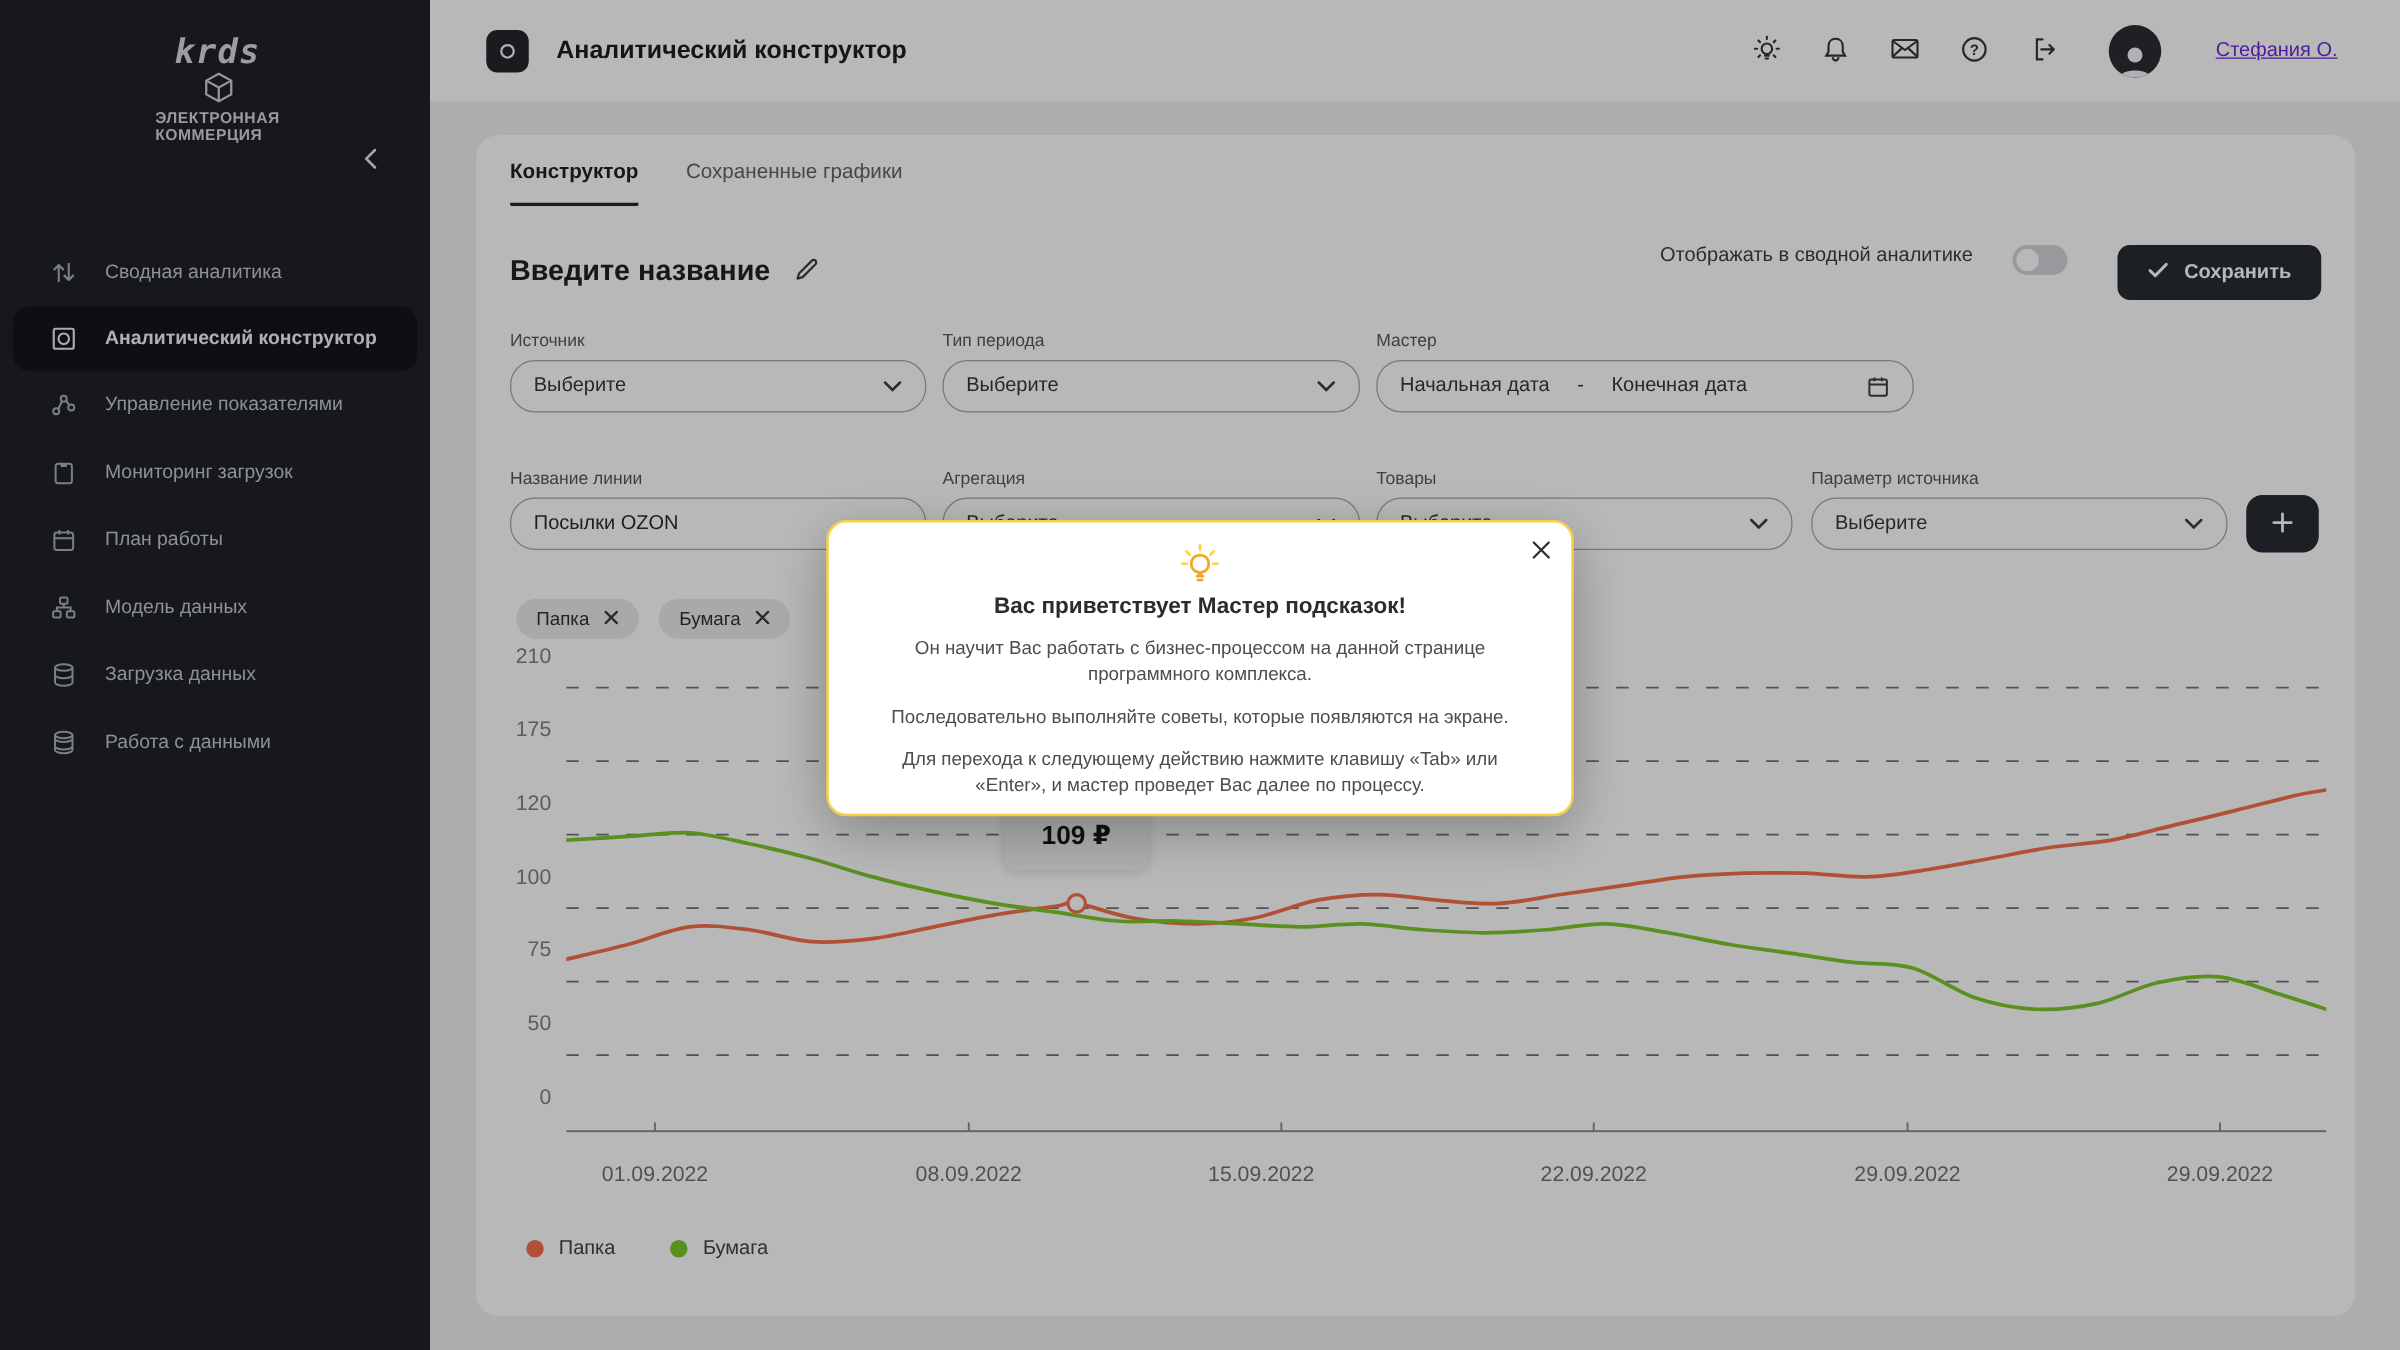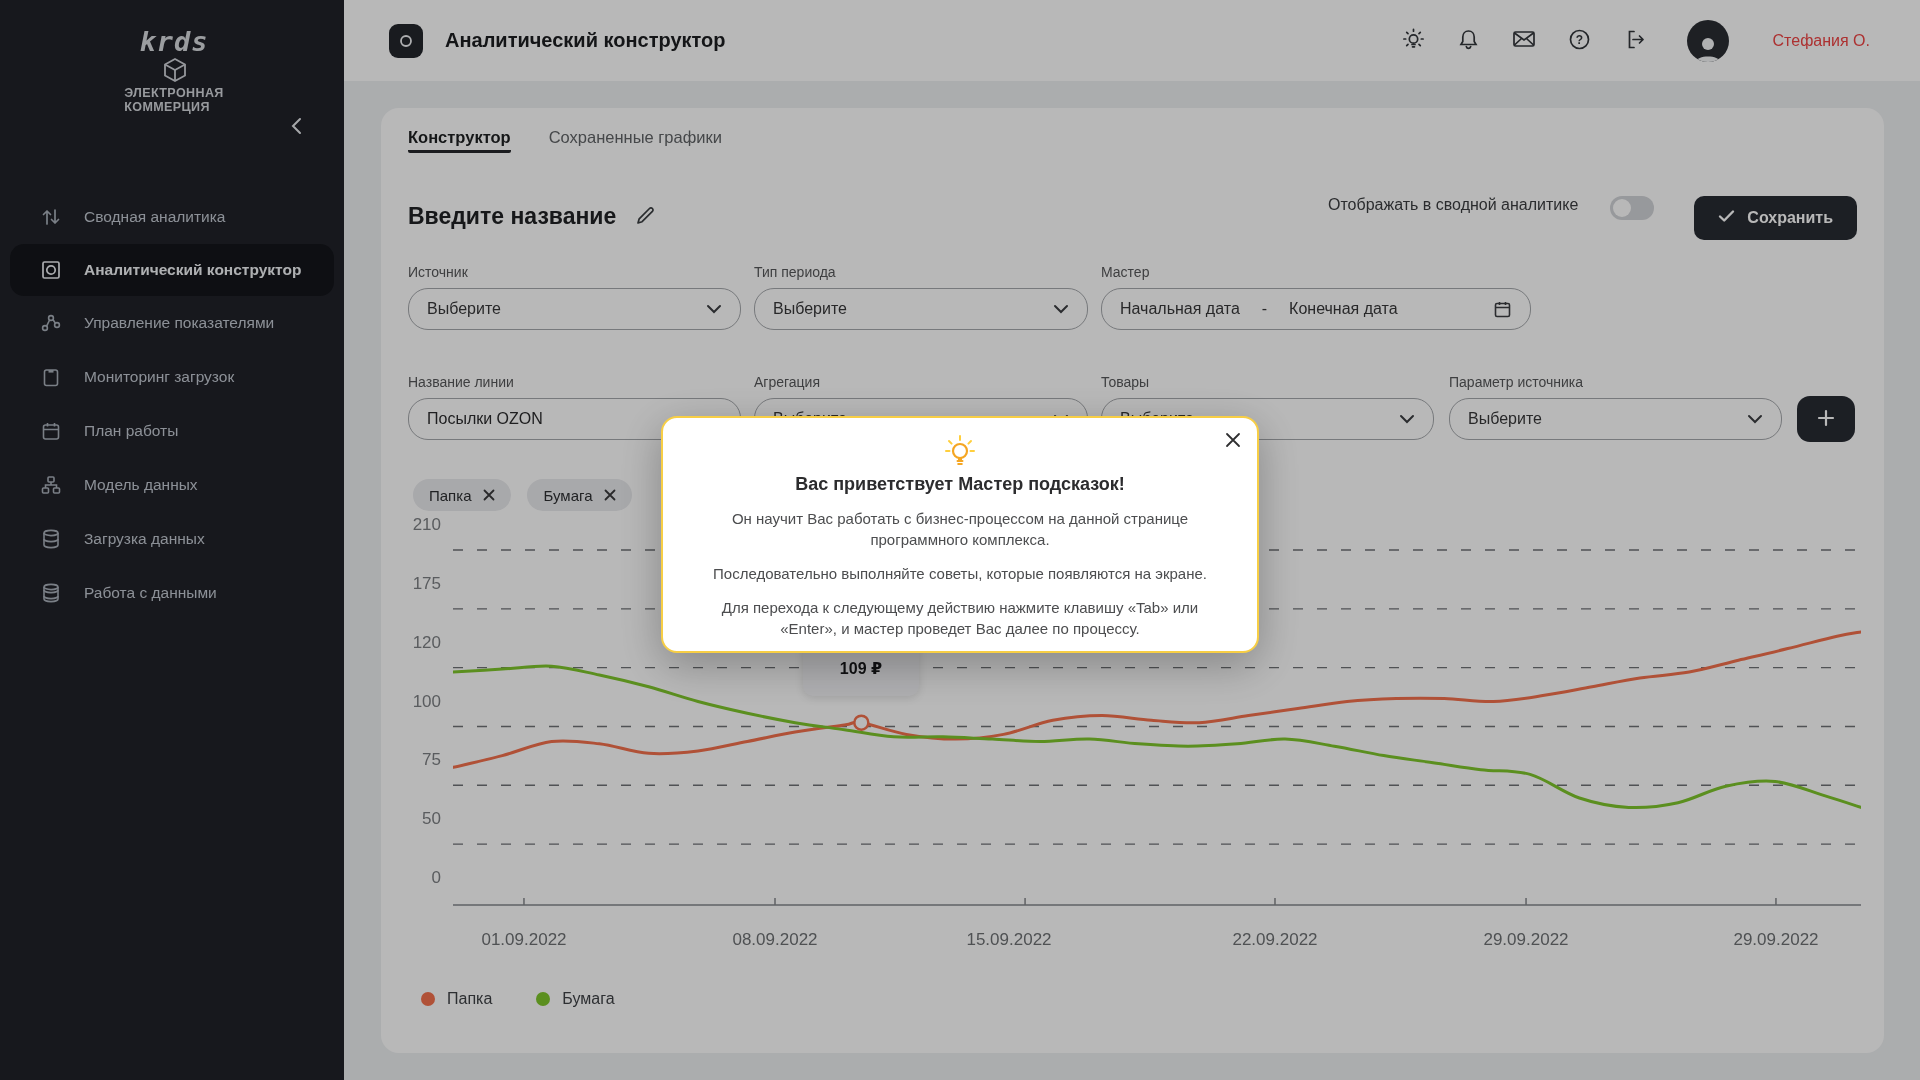--- a/index.html
+++ b/index.html
@@ -24,27 +24,27 @@
   .nav-item.active .ni { color:#eef0f4; }
 
   
   .main { flex:1; display:flex; flex-direction:column; background:#eef0f2; }
   .topbar { height:81px; background:#ffffff; display:flex; align-items:center; padding:0 50px 0 45px; flex:0 0 81px; }
   .title-ic { width:34px; height:34px; border-radius:9px; background:#23262c; display:flex; align-items:center; justify-content:center; }
   .page-title { font-size:20px; font-weight:bold; color:#1c1e21; margin-left:22px; }
   .top-actions { margin-left:auto; display:flex; align-items:center; gap:30px; }
   .icon-btn { background:none; border:none; cursor:pointer; display:flex; color:#33363b; }
   .avatar { width:42px; height:42px; border-radius:50%; background:#2a2d33; display:flex; align-items:flex-end; justify-content:center; overflow:hidden; margin-left:10px; }
-  .user-name { font-size:16px; color:#ef4444; margin-left:14px; }
+  .user-name { font-size:16px; color:#6d28d9; margin-left:14px;text-decoration:underline; }
 
   .page { flex:1; position:relative; }
   .card { position:absolute; left:37px; top:27px; width:1503px; height:945px; background:#fff; border-radius:18px; }
 
   .tabs { position:absolute; left:27px; top:20px; display:flex; gap:38px; }
-  .tab { font-size:16.5px; color:#616467; padding-bottom:3px; cursor:pointer; border-bottom:3px solid transparent; }
+  .tab { font-size:16.5px; color:#616467; padding-bottom:15px; cursor:pointer; border-bottom:3px solid transparent; }
   .tab.active { color:#1e2022; font-weight:bold; border-bottom-color:#26282c; border-radius:2px; }
 
   .name-row { position:absolute; left:27px; top:95px; display:flex; align-items:flex-end; gap:18px; }
   .chart-name { font-size:23px; font-weight:bold; color:#202225; }
   .edit-btn { background:none; border:none; cursor:pointer; display:flex; color:#3a3d41; }
 
   .head-controls { position:absolute; right:27px; top:88px; display:flex; gap:32px; }
   .toggle-label { font-size:16px; color:#3c3e41; }
   .toggle { width:44px; height:24px; border-radius:12px; background:#d2d4d8; position:relative; cursor:pointer; border:none; }
   .toggle .knob { position:absolute; left:3px; top:3px; width:18px; height:18px; border-radius:50%; background:#fff; }
@@ -62,21 +62,21 @@
   .chips { position:absolute; left:32px; top:371px; display:flex; gap:16px; }
   .chip { height:32px; background:#e9eaed; border-radius:16px; display:flex; align-items:center; padding:0 16px;
     font-size:15px; color:#2e3033; gap:12px; cursor:pointer; }
 
   .chart-area { position:absolute; left:0; top:406px; width:1503px; height:440px; }
   .ytick { position:absolute; left:0; width:60px; text-align:right; font-size:17px; color:#7d8084; line-height:22px; }
   .plot-wrap { position:absolute; left:72px; top:0; width:1408px; height:392px; }
   .xtick { position:absolute; top:416px; transform:translateX(-50%); font-size:17px; color:#6e7174; white-space:nowrap; }
   .tooltip { position:absolute; left:422px; top:126px; width:116px; height:56px; background:#f3f3f6; border-radius:10px;
     box-shadow:0 2px 8px rgba(0,0,0,.12); display:flex; align-items:center; justify-content:center;
-    font-size:16px; font-weight:bold; color:#17181a; }
+    font-size:21px; font-weight:bold; color:#17181a; }
   .legend { position:absolute; left:40px; top:882px; display:flex; gap:44px; }
   .legend-item { display:flex; align-items:center; gap:12px; font-size:16px; color:#3f4246; cursor:pointer; }
   .dot { width:14px; height:14px; border-radius:50%; }
 
   
   .overlay { position:fixed; inset:0; background:rgba(0,0,0,.28); z-index:50; }
   .modal { position:fixed; left:661px; top:416px; width:598px; height:237px; background:#fff;
     border:2px solid #f7ce45; border-radius:16px; z-index:60; box-shadow:0 12px 44px rgba(0,0,0,.28);
     padding:14px 30px; text-align:center; }
   .modal-close { position:absolute; top:14px; right:16px; background:none; border:none; cursor:pointer; display:flex; color:#2f2f31; }

